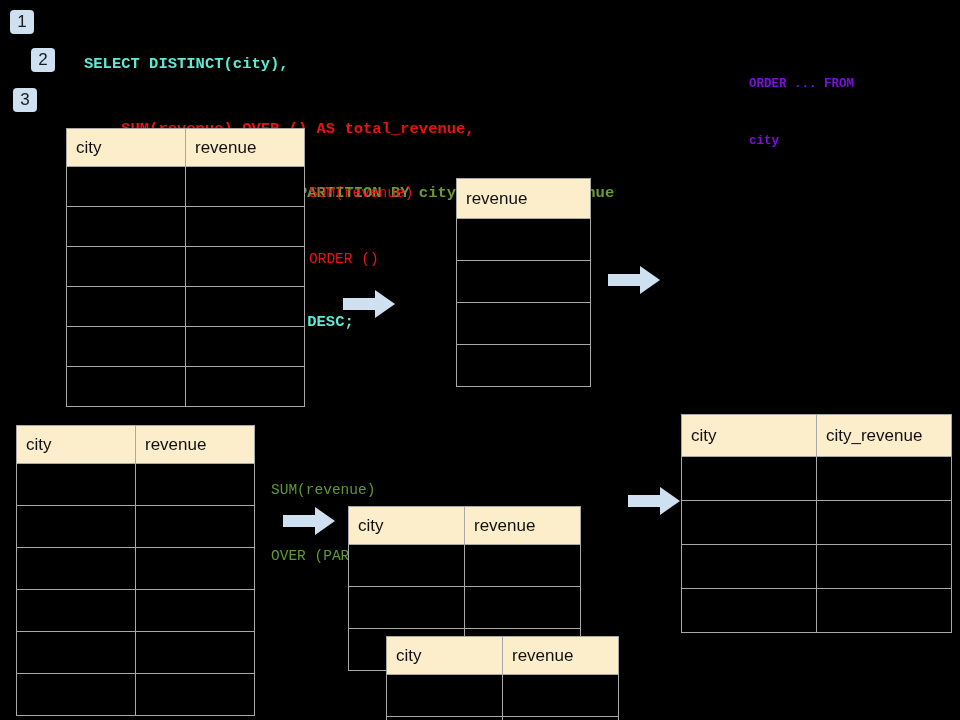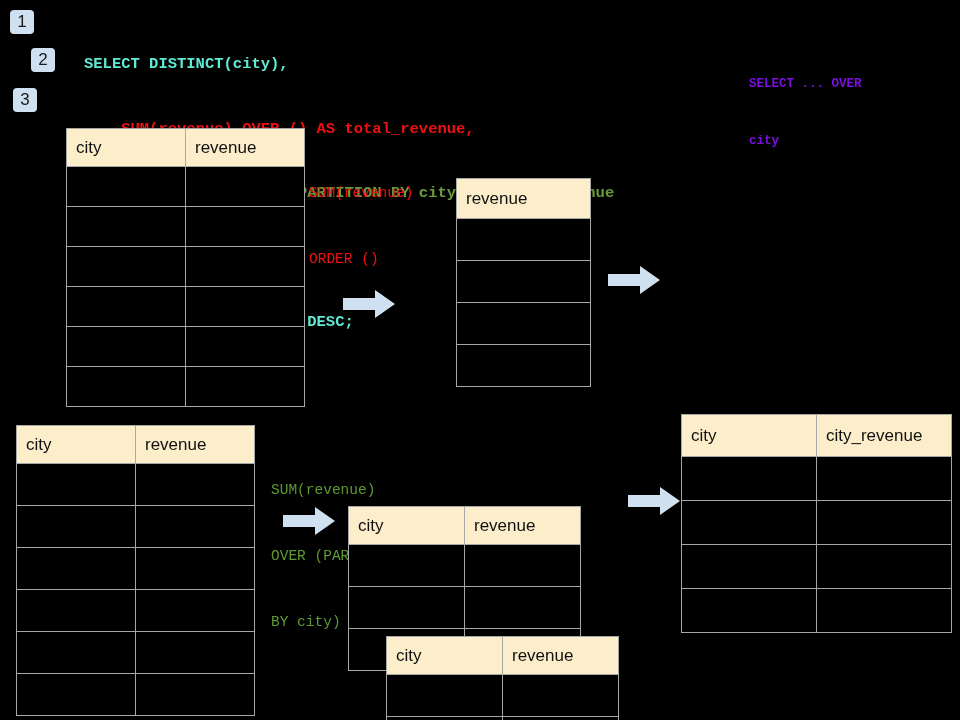--- a/index.html
+++ b/index.html
@@ -108,33 +108,32 @@
 
   <div class="sql" style="left:84px; top:11px;">
     <div class="sql-line c-purple">SELECT DISTINCT(city),</div>
     <div class="sql-line c-red">    SUM(revenue) OVER () AS total_revenue,</div>
     <div class="sql-line c-olive">    SUM(revenue) OVER (PARTITION BY city) as city_revenue</div>
     <div class="sql-line c-purple">  FROM rides</div>
     <div class="sql-line c-purple">  ORDER by city_revenue DESC;</div>
   </div>
 
   <div class="sql-side" style="left:749px; top:37px;">
-    <div>SELECT ... OVER</div>
+    <div>ORDER ... FROM</div>
     <div>city</div>
   </div>
 
   <div class="annot red" style="left:309px; top:138px;">
     <div>SUM(revenue)</div>
     <div>ORDER ()</div>
   </div>
 
   <div class="annot olive" style="left:271px; top:435px;">
     <div>SUM(revenue)</div>
     <div>OVER (PARTITION</div>
-    <div>BY city)</div>
   </div>
 
   <table class="tbl" style="left:66px; top:128px; width:238px;">
     <colgroup>
         <col style="width:119px">
         <col style="width:119px">
       </colgroup>
     <thead>
       <tr>
         <th style="height:37px">city</th>

